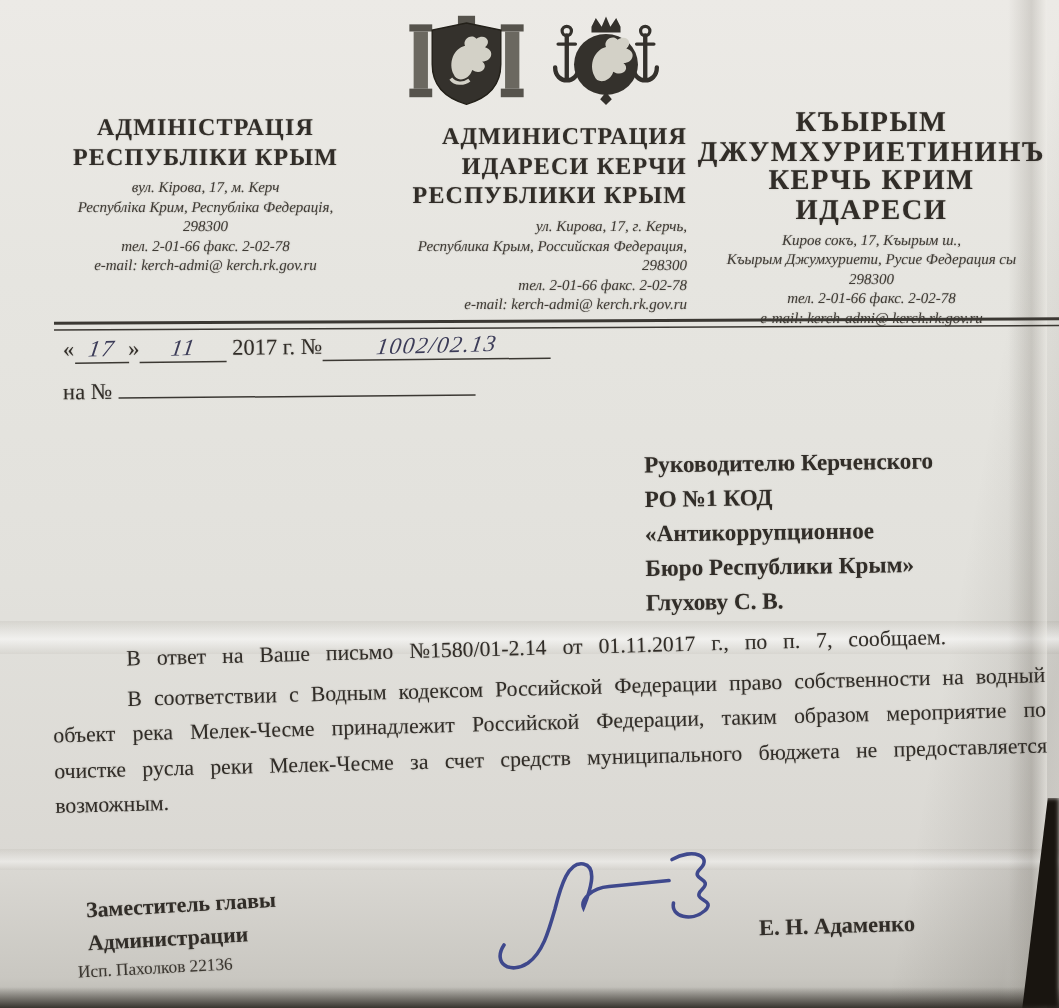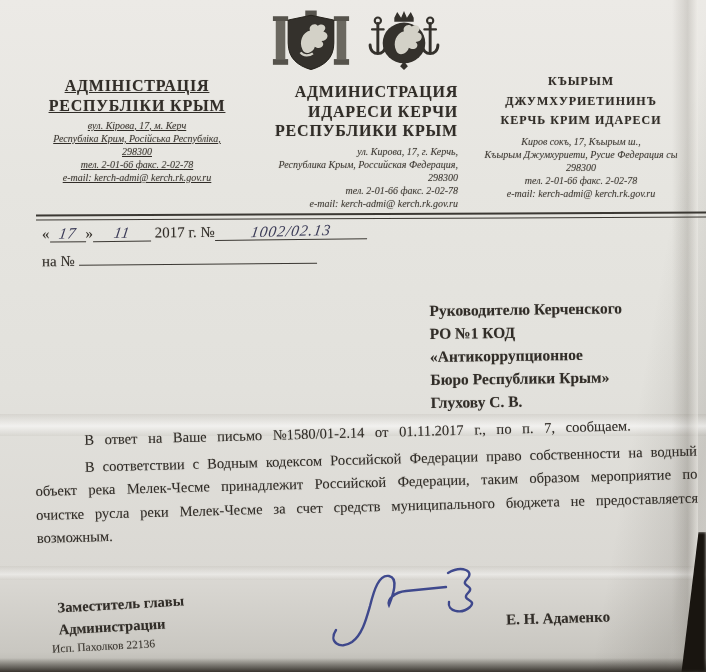--- a/index.html
+++ b/index.html
@@ -24,25 +24,25 @@
     background:linear-gradient(90deg, rgba(90,84,74,0.0), rgba(90,84,74,0.18) 60%, rgba(240,238,233,0.5));}
   .corner-dark{position:absolute;right:0;bottom:0;width:34px;height:140px;
     background:#191510;clip-path:polygon(78% 0,100% 0,100% 100%,28% 100%);filter:blur(1.5px);}
   .bottom-shade{position:absolute;left:0;right:0;bottom:0;height:14px;
     background:linear-gradient(180deg, rgba(25,21,16,0), rgba(25,21,16,0.55) 70%, rgba(25,21,16,0.8));}
 
   .doc{color:#312d28;text-shadow:0 0 1px rgba(70,62,52,0.35);}
 
   
   .col{position:absolute;text-align:center;}
-  .col-left{left:26px;top:76px;width:222px;text-decoration:underline;}
+  .col-left{left:26px;top:76px;width:222px;}
   .col-center{left:254px;top:6px;width:204px;text-align:right;}
   .col-right{left:460px;top:72px;width:242px;}
   .org-title{font-weight:bold;font-size:16px;line-height:19.5px;letter-spacing:0.8px;}
-  .col-right .org-title{font-size:12px;letter-spacing:1px;text-align:center;}
+  .col-right .org-title{font-size:19px;letter-spacing:1px;text-align:center;}
   .org-addr{margin-top:4px;font-style:italic;font-size:10px;line-height:13px;color:#403c36;}
   .emblems{display:flex;justify-content:center;align-items:flex-end;gap:16px;height:66px;margin-bottom:10px;}
   .emblems svg{display:block;}
 
   .double-rule{position:absolute;left:36px;right:0;top:213px;height:3px;
     border-top:2.5px solid #3b3833;border-bottom:1.2px solid #3b3833;transform:rotate(-0.25deg);}
 
   
   .ref{position:absolute;left:42px;top:223px;font-size:15px;transform:rotate(-0.6deg);white-space:nowrap;}
   .slot{display:inline-block;border-bottom:1.2px solid #3b3833;text-align:center;vertical-align:baseline;height:17px;}
@@ -81,21 +81,21 @@
   <div class="fold-low"></div>
   <div class="edge-right"></div>
 
   <div class="col col-left">
     <div class="org-title">
       <div>АДМІНІСТРАЦІЯ</div>
       <div>РЕСПУБЛІКИ КРЫМ</div>
     </div>
     <div class="org-addr">
       <div>вул. Кірова, 17, м. Керч</div>
-      <div>Республіка Крим, Російська Республіка,</div>
+      <div>Республіка Крим, Республіка Федерація,</div>
       <div>298300</div>
       <div>тел. 2-01-66 факс. 2-02-78</div>
       <div>e-mail: kerch-admi@ kerch.rk.gov.ru</div>
     </div>
   </div>
 
   <div class="col col-center">
     <div class="emblems">
 
       <svg width="80" height="62" viewBox="0 0 84 64">

